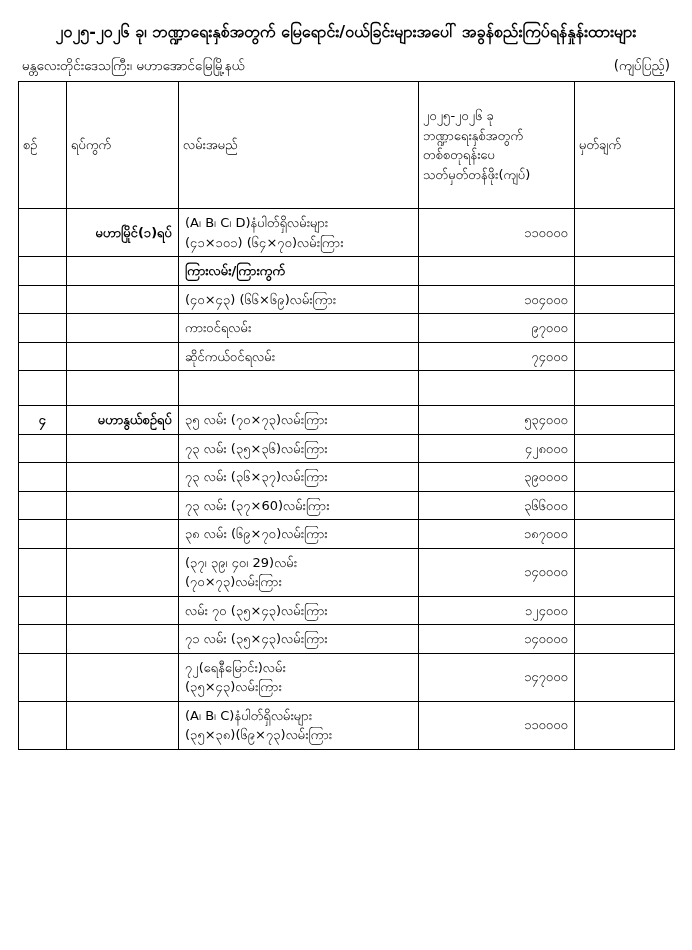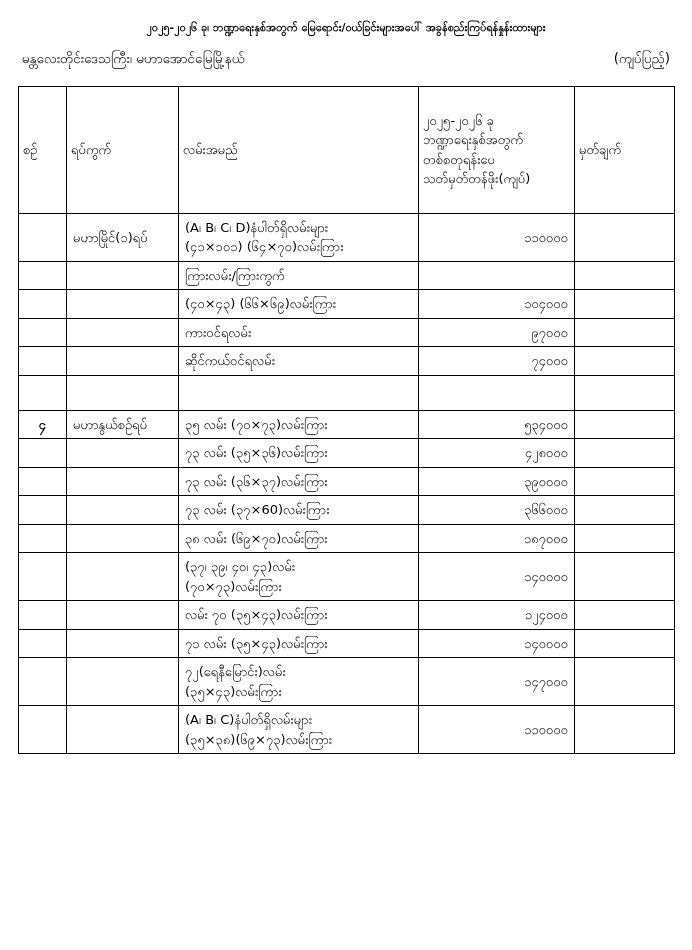--- a/index.html
+++ b/index.html
@@ -16,31 +16,31 @@
   }
   .page {
     width: 692px;
     height: 950px;
     position: relative;
     box-sizing: border-box;
     padding: 14px 18px 0 18px;
   }
   .doc-title {
     text-align: center;
-    font-size: 11px;
+    font-size: 16px;
     font-weight: bold;
     line-height: 1.45;
     margin: 6px 0 14px 0;
     letter-spacing: 0px;
   }
   .subhead-row {
     display: flex;
     align-items: flex-start;
     justify-content: space-between;
-    margin: 0 4px 16px 4px;
+    margin: 0 4px 4px 4px;
     font-size: 13.5px;
   }
   .subhead-left {
     font-weight: normal;
   }
   .subhead-right {
     font-weight: normal;
   }
   table.main {
     border-collapse: collapse;
@@ -61,23 +61,23 @@
     height: 118px;
     padding: 4px 4px;
   }
   col.c-no    { width: 48px; }
   col.c-ward  { width: 112px; }
   col.c-road  { width: 240px; }
   col.c-rate  { width: 156px; }
   col.c-note  { width: 100px; }
 
   td.no    { text-align: center; font-weight: bold; }
-  td.ward  { text-align: left; font-weight: normal; padding-left: 8px; }
+  td.ward  { text-align: right; font-weight: bold; padding-left: 8px; }
   td.road  { text-align: left; padding-left: 8px; }
-  td.road.bold { font-weight: normal; }
+  td.road.bold { font-weight: bold; }
   td.rate  { text-align: right; }
   td.note  { text-align: center; }
   td.blank { height: 26px; }
   .two-line { line-height: 1.55; margin-top: 48px; }
   .hdr-multi {
     display: block;
     line-height: 1.5;
   }
 </style>
 </head>
@@ -212,21 +212,21 @@
           <td class="road">
             <div>၃၈ လမ်း (၆၉×၇၀)လမ်းကြား</div>
           </td>
           <td class="rate">၁၈၇၀၀၀</td>
           <td class="note"></td>
         </tr>
         <tr>
           <td class="no"></td>
           <td class="ward"></td>
           <td class="road two-line">
-            <div>(၃၇၊ ၃၉၊ ၄၀၊ ၄၃)လမ်း</div>
+            <div>(၃၇၊ ၃၉၊ ၄၀၊ 29)လမ်း</div>
             <div>(၇၀×၇၃)လမ်းကြား</div>
           </td>
           <td class="rate">၁၄၀၀၀၀</td>
           <td class="note"></td>
         </tr>
         <tr>
           <td class="no"></td>
           <td class="ward"></td>
           <td class="road">
             <div>လမ်း ၇၀ (၃၅×၄၃)လမ်းကြား</div>

